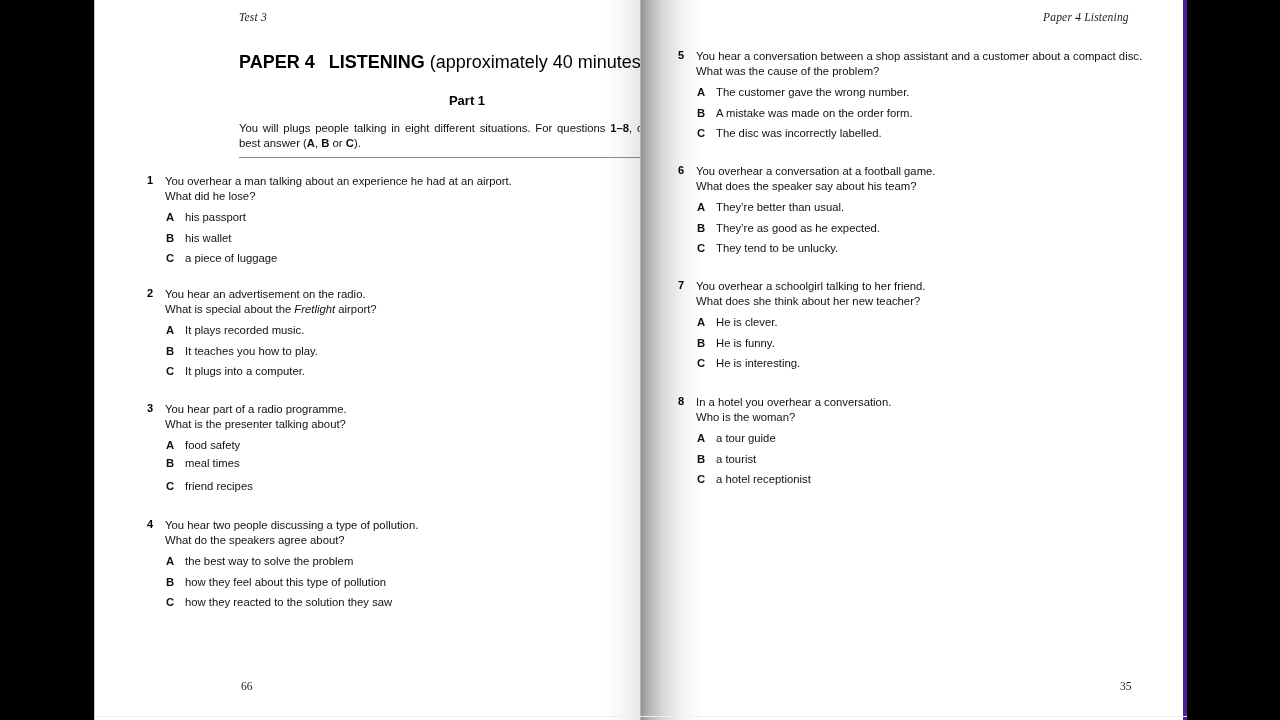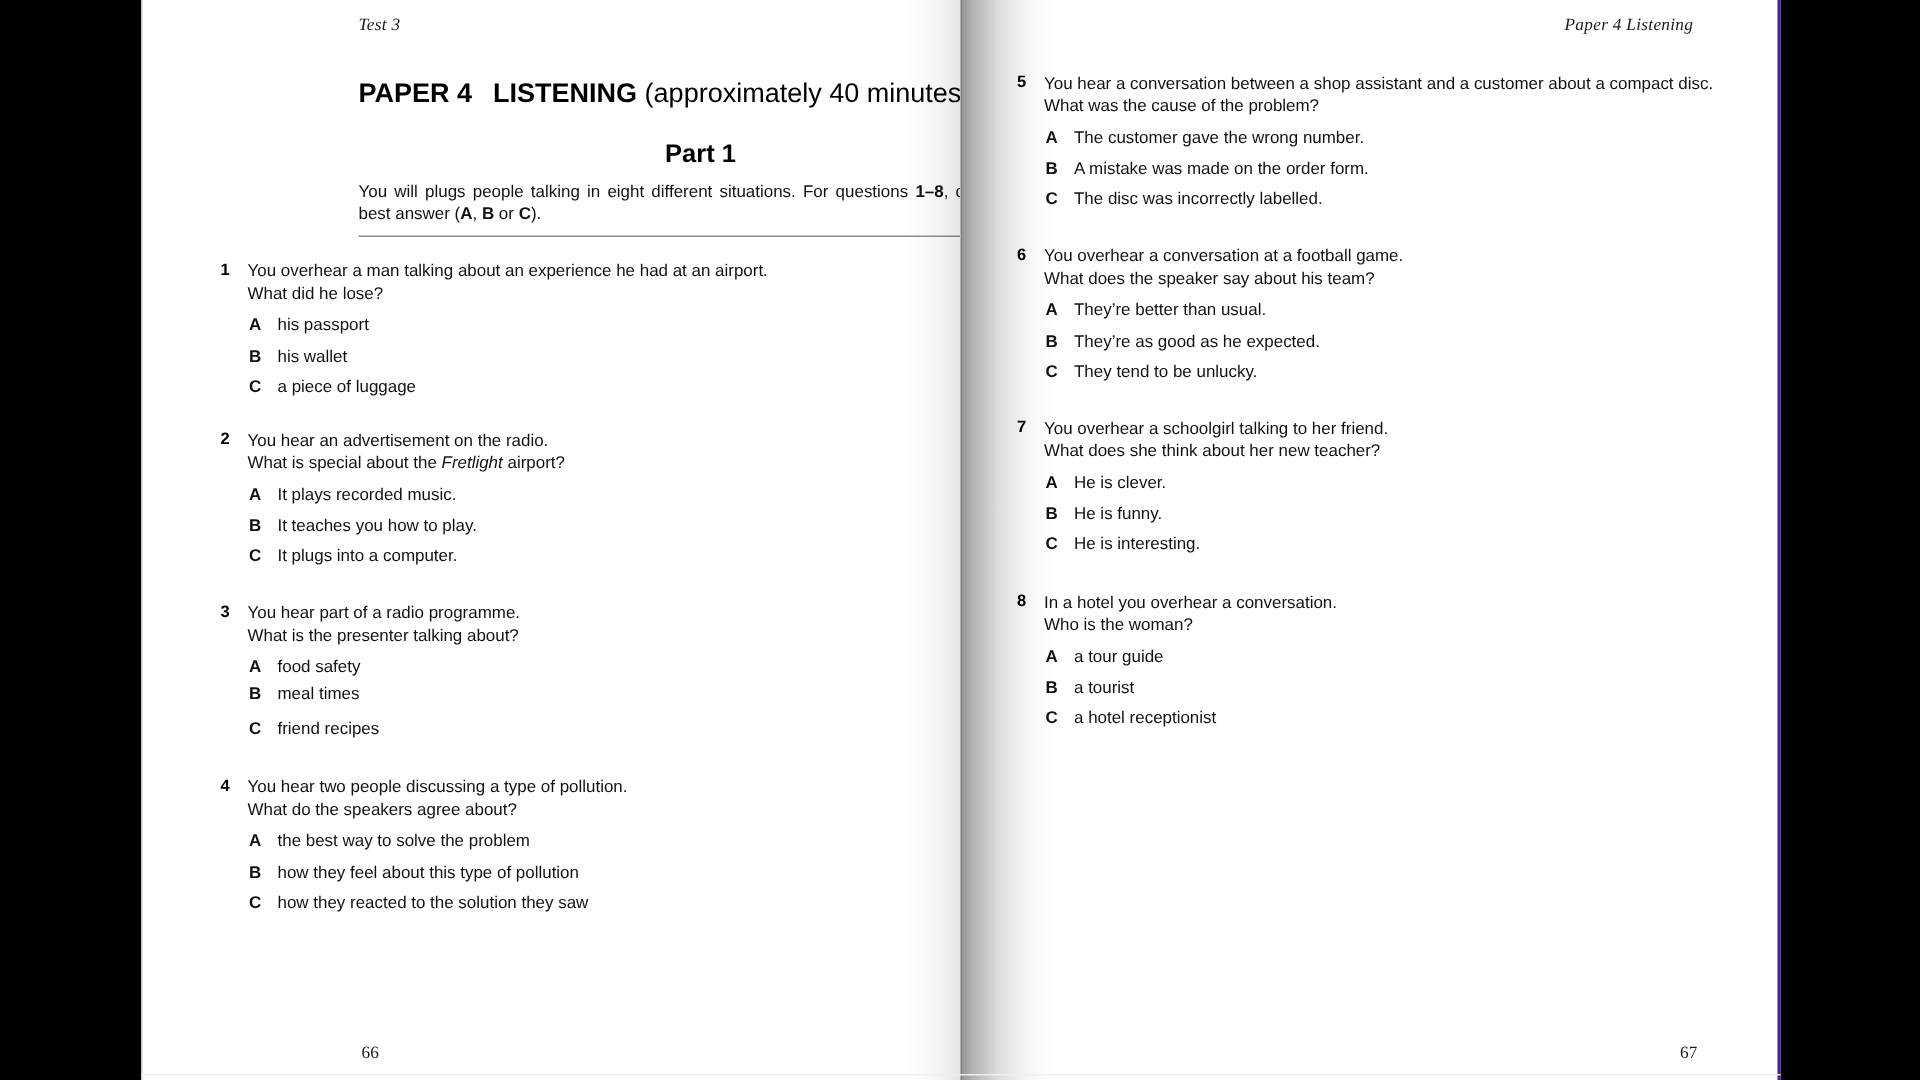--- a/index.html
+++ b/index.html
@@ -20,21 +20,21 @@
     box-sizing:border-box;
   }
   .page-left{
     left:94px;
     width:546px;               
     border-left:1px solid #c9c9c9;
   }
   .page-right{
     left:641px;
     width:546px;               
-    border-right:2px solid #4c1d95;
+    border-right:4px solid #4c1d95;
   }
   
   .gutter-left{
     position:absolute;top:0;left:604px;width:36px;height:720px;
     background:linear-gradient(to right,rgba(0,0,0,0) 0%,rgba(0,0,0,0.035) 55%,rgba(0,0,0,0.10) 100%);
     pointer-events:none;
   }
   .gutter-right{
     position:absolute;top:0;left:641px;width:62px;height:720px;
     background:linear-gradient(to right,rgba(0,0,0,0.42) 0%,rgba(0,0,0,0.30) 12%,rgba(0,0,0,0.14) 38%,rgba(0,0,0,0.04) 70%,rgba(0,0,0,0) 100%);
@@ -65,21 +65,21 @@
   
   .paper-title{
     position:absolute;left:144px;top:52px;
     font-size:18px;color:#000;white-space:nowrap;
   }
   .paper-title .b{font-weight:bold;}
   .paper-title .sp{display:inline-block;width:14px;}
 
   .part-title{
     position:absolute;left:144px;top:93px;width:456px;
-    text-align:center;font-weight:bold;font-size:17px;color:#000;
+    text-align:center;font-weight:bold;font-size:13px;color:#000;
   }
 
   .rubric{
     position:absolute;left:144px;top:121px;width:455px;
     font-size:11.3px;line-height:15px;color:#111;
     text-align:justify;
   }
   .rubric b{font-weight:bold;}
 
   .rule{
@@ -98,21 +98,21 @@
     font-size:11.3px;line-height:14.5px;color:#111;white-space:nowrap;
   }
   .qstem i{font-style:italic;}
   .opt{position:absolute;left:19px;font-size:11.3px;color:#111;white-space:nowrap;}
   .opt .l{font-weight:bold;display:inline-block;width:19px;}
   .opt .t{}
 
   .pagenum{
     position:absolute;
     font-family:"Liberation Serif", serif;
-    font-size:11.5px;color:#1a1a1a;margin-top:16px;
+    font-size:11.5px;color:#1a1a1a;
   }
   .pagenum-left{left:146px;top:680px;}
   .pagenum-right{left:1120px;top:680px;}
 </style>
 </head>
 <body>
 
 <div id="scene">
 
   <div class="page page-left">
@@ -199,20 +199,20 @@
         <div class="qblock" style="left: 37px; top: 395px;">
           <div class="qnum">8</div>
           <div class="qstem">In a hotel you overhear a conversation.</div>
           <div class="qstem" style="top: 14.5px;">Who is the woman?</div>
           <div class="opt" style="top: 37px;"><span class="l">A</span><span class="t">a tour guide</span></div>
           <div class="opt" style="top: 58px;"><span class="l">B</span><span class="t">a tourist</span></div>
           <div class="opt" style="top: 78px;"><span class="l">C</span><span class="t">a hotel receptionist</span></div>
         </div>
       </div>
 
-    <div class="pagenum pagenum-right" style="left:479px;">67</div>
+    <div class="pagenum pagenum-right" style="left:479px;">35</div>
   </div>
 
   <div class="gutter-left"></div>
   <div class="spine-line"></div>
   <div class="gutter-right"></div>
   <div class="bottom-hair"></div>
 </div>
 
 </body></html>

